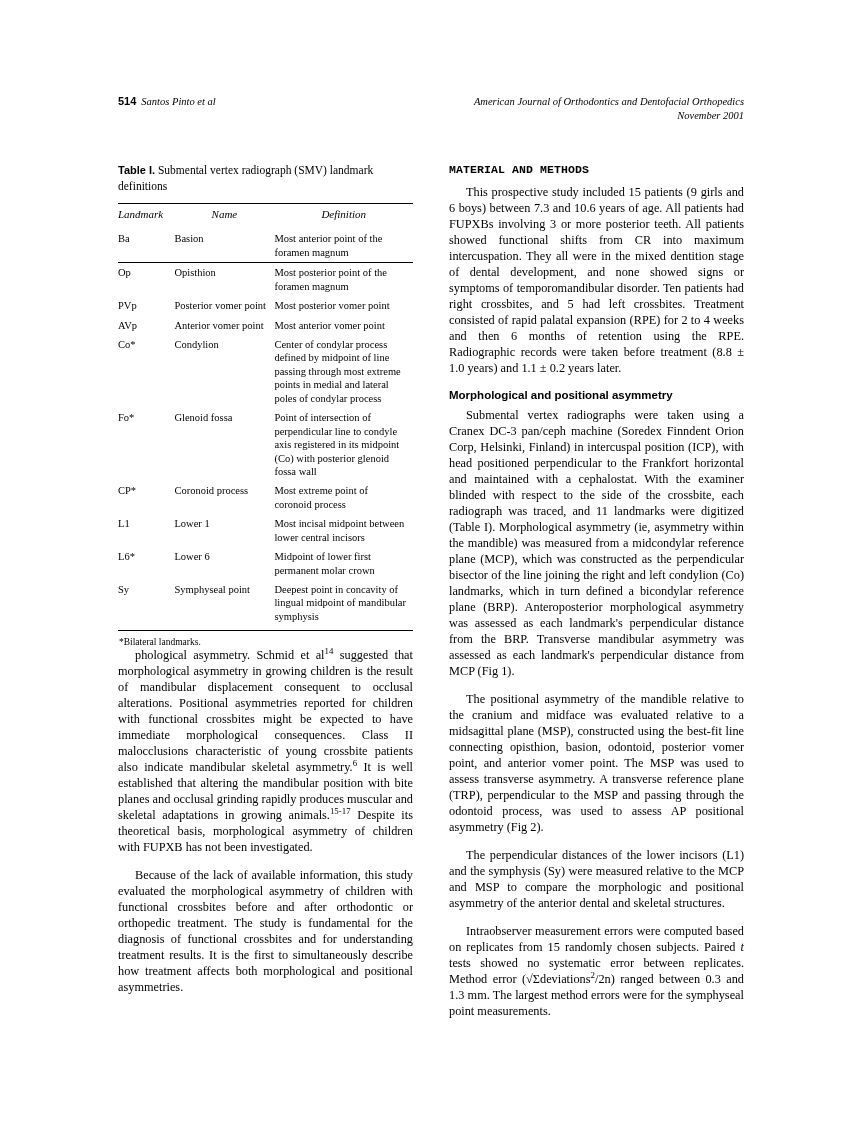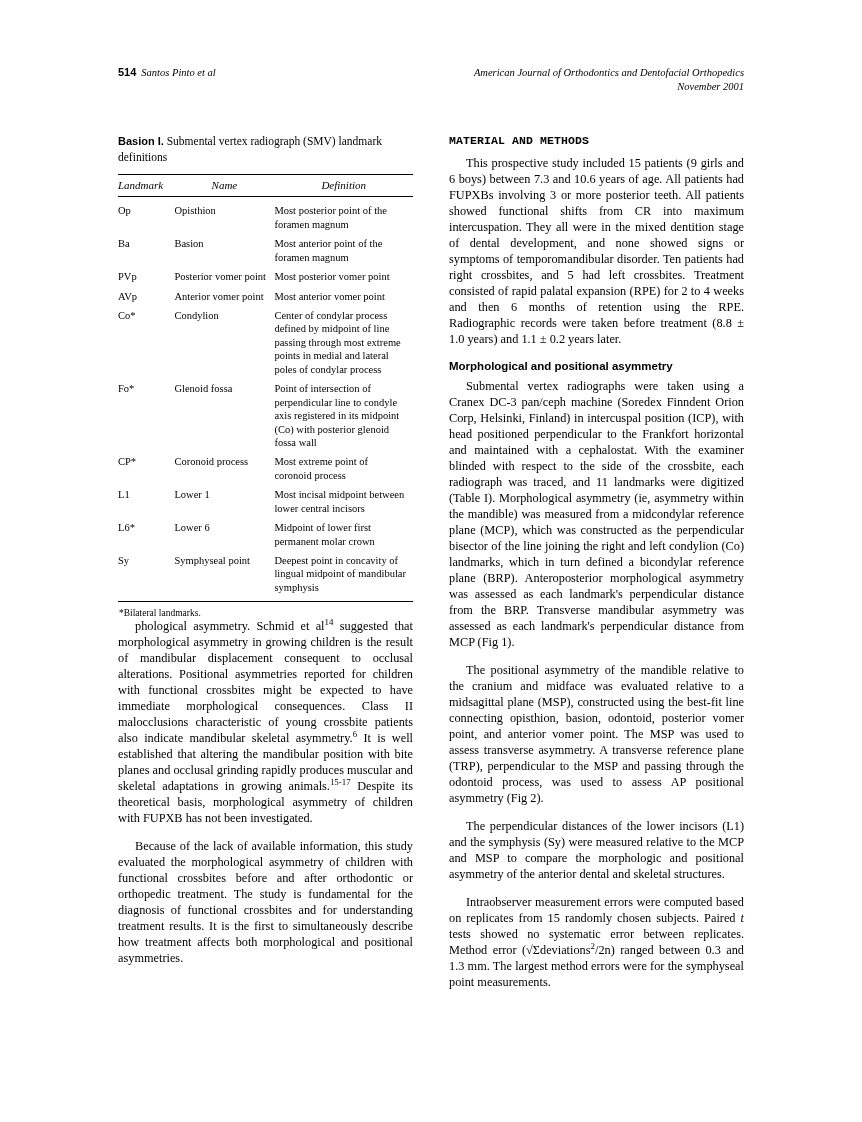--- a/index.html
+++ b/index.html
@@ -11,21 +11,21 @@
     height: 1122px;
     background: #ffffff;
     font-family: "Liberation Serif", serif;
     color: #000000;
   }
   .page {
     position: relative;
     width: 862px;
     height: 1122px;
     box-sizing: border-box;
-    padding: 66px 118px 0 118px;
+    padding: 95px 118px 0 118px;
   }
   
   .runhead {
     display: flex;
     justify-content: space-between;
     align-items: flex-start;
     font-size: 10.5px;
   }
   .runhead-left {
     font-style: italic;
@@ -162,42 +162,42 @@
       <div>American Journal of Orthodontics and Dentofacial Orthopedics</div>
       <div>November 2001</div>
     </div>
   </div>
 
   <div class="columns">
 
     <div class="col">
 
       <div class="table-caption">
-        <span class="tlabel">Basion I.</span>
+        <span class="tlabel">Table I.</span>
         <span>Submental vertex radiograph (SMV) landmark definitions</span>
       </div>
 
       <table class="smv">
         <thead>
           <tr class="rule-top">
             <th class="c-land rule-top">Landmark</th>
             <th class="c-name rule-top">Name</th>
             <th class="c-def rule-top">Definition</th>
           </tr>
         </thead>
         <tbody>
           <tr>
+            <td class="c-land">Ba</td>
+            <td class="c-name">Basion</td>
+            <td class="c-def">Most anterior point of the foramen magnum</td>
+          </tr>
+          <tr>
             <td class="c-land rule-mid">Op</td>
             <td class="c-name rule-mid">Opisthion</td>
             <td class="c-def rule-mid">Most posterior point of the foramen magnum</td>
-          </tr>
-          <tr>
-            <td class="c-land">Ba</td>
-            <td class="c-name">Basion</td>
-            <td class="c-def">Most anterior point of the foramen magnum</td>
           </tr>
           <tr>
             <td class="c-land">PVp</td>
             <td class="c-name">Posterior vomer point</td>
             <td class="c-def">Most posterior vomer point</td>
           </tr>
           <tr>
             <td class="c-land">AVp</td>
             <td class="c-name">Anterior vomer point</td>
             <td class="c-def">Most anterior vomer point</td>

